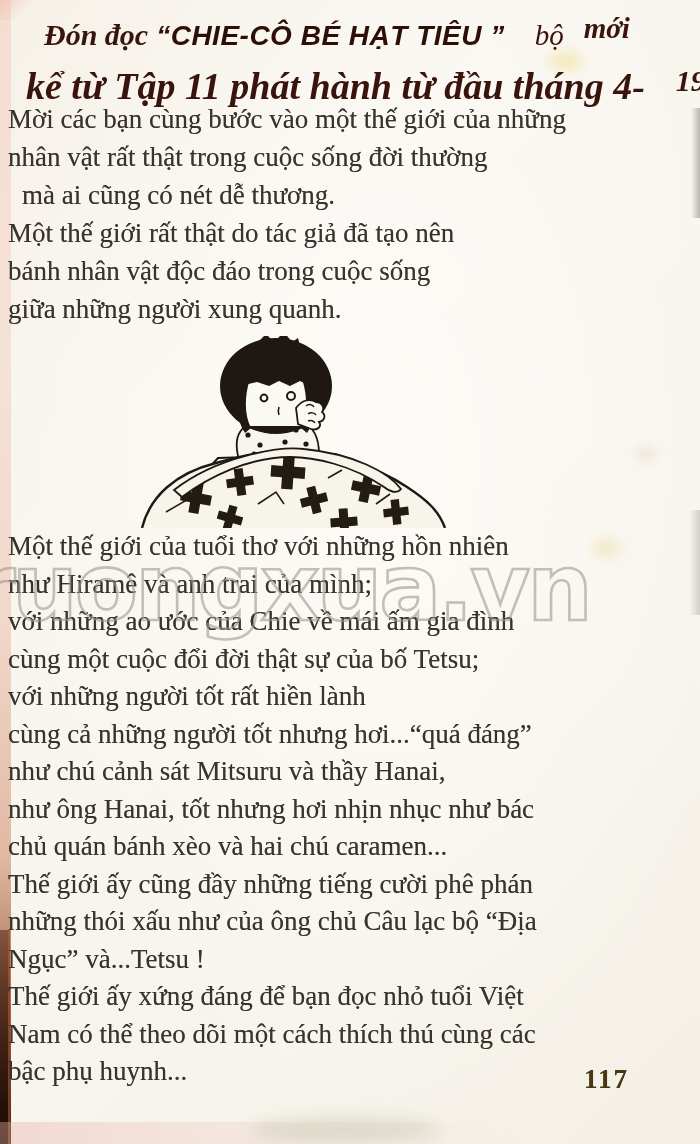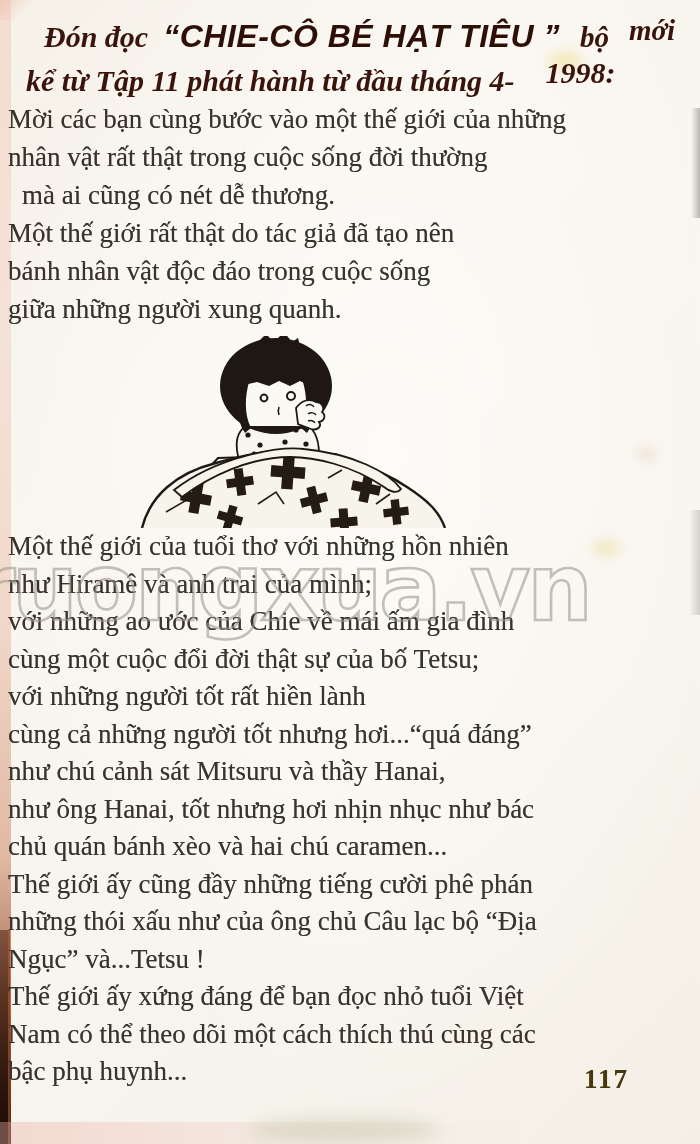--- a/index.html
+++ b/index.html
@@ -46,27 +46,27 @@
   .spot{position:absolute;border-radius:50%;filter:blur(6px);pointer-events:none;}
   .spot1{left:548px;top:52px;width:34px;height:18px;background:rgba(238,222,140,0.55);}
   .spot2{left:592px;top:540px;width:28px;height:16px;background:rgba(235,220,150,0.5);}
   .spot3{left:636px;top:448px;width:20px;height:12px;background:rgba(230,200,170,0.45);}
   
   .header{position:absolute;left:0;top:18px;width:700px;color:#3a140c;}
   .h-line1{position:absolute;left:44px;top:0;width:650px;white-space:nowrap;}
   .h-intro{font-style:italic;font-weight:bold;font-size:30px;text-align:right;}
   .h-title{
     font-family:"Liberation Sans","DejaVu Sans",sans-serif;
-    font-style:italic;font-weight:900;font-size:32px;letter-spacing:0.5px;
-    color:#2e0f07;margin-left:11px;
-  }
-  .h-suffix1{font-style:italic;font-weight:bold;font-size:29px;margin-left:16px;}
+    font-style:italic;font-weight:900;font-size:28px;letter-spacing:0.5px;
+    color:#2e0f07;margin-left:4px;
+  }
+  .h-suffix1{font-style:italic;font-weight:normal;font-size:29px;margin-left:26px;}
   .h-suffix2{font-style:italic;font-weight:bold;font-size:29px;margin-left:16px;position:relative;top:-7px;margin-top:28px;}
   .h-line2{position:absolute;left:26px;top:46px;width:670px;white-space:nowrap;}
-  .h-l2main{font-style:italic;font-weight:bold;font-size:30px;}
+  .h-l2main{font-style:italic;font-weight:bold;font-size:38px;}
   .h-l2year{font-style:italic;font-weight:bold;font-size:30px;margin-left:27px;position:relative;top:-8px;}
   
   .textline{
     font-size:27px;color:#38332c;white-space:nowrap;
     text-shadow:0 0 0.6px rgba(58,50,40,0.55);
   }
   .block1{position:absolute;left:8px;top:100px;width:690px;}
   .block1 .textline{line-height:38px;}
   .block2{position:absolute;left:8px;top:528px;width:690px;}
   .block2 .textline{line-height:37.5px;}

